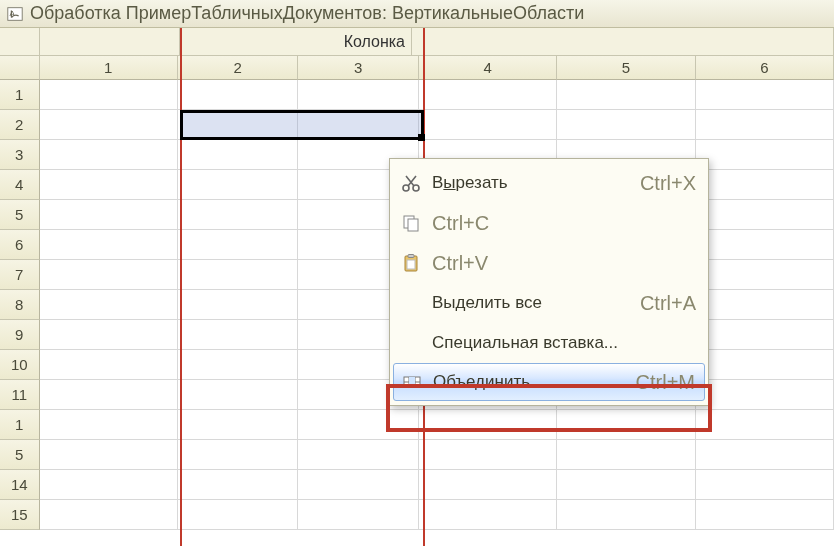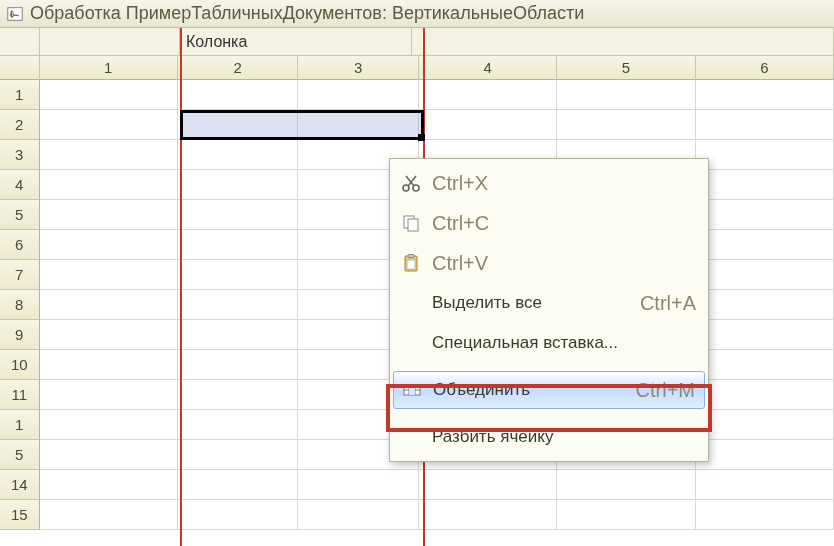--- a/index.html
+++ b/index.html
@@ -49,21 +49,21 @@
     border-bottom: 1px solid #c8c6b0;
     background: #f4f2e0;
     display: flex;
     align-items: center;
     padding: 0 6px;
     font-size: 16px;
     color: #333;
   }
   .named-area-row .corner { width: 40px; }
   .named-area-row .blank { width: 140px; }
-  .named-area-row .named-area { width: 232px; }
+  .named-area-row .named-area { width: 232px; justify-content: flex-end; }
 
   
   .col-header {
     display: flex;
     height: 24px;
   }
   .col-header .corner,
   .col-header .col {
     border-right: 1px solid #c8c6b0;
     border-bottom: 1px solid #b8b59e;
@@ -160,21 +160,21 @@
   }
   .context-menu .item .label .mn { text-decoration: underline; }
   .context-menu .item .shortcut {
     color: #8a886e;
     font-size: 20px;
   }
   .context-menu .item.highlight {
     background: linear-gradient(#ffffff, #d7e7ff 40%, #c4dcff 50%, #e2efff);
     border: 1px solid #8ab0e0;
     border-radius: 3px;
-    margin: 8px 3px;
+    margin: 0 3px;
     padding-left: 3px;
     padding-right: 9px;
     height: 38px;
   }
   .red-box {
     position: absolute;
     border: 4px solid #c0392b;
     z-index: 11;
     pointer-events: none;
   }
@@ -372,20 +372,21 @@
   <div class="context-menu" style="left:389px; top:130px;">
     <div id="menu-items">
         <div class="item">
           <span class="icon-slot">
             <svg viewBox="0 0 20 20">
               <circle cx="5" cy="15" r="3" fill="none" stroke="#666" stroke-width="1.6"></circle>
               <circle cx="15" cy="15" r="3" fill="none" stroke="#666" stroke-width="1.6"></circle>
               <path d="M7 13 L15 3 M13 13 L5 3" stroke="#666" stroke-width="1.6" fill="none"></path>
             </svg>
           </span>
+          <span class="label">В<span class="mn">ы</span>резать</span>
           <span class="shortcut">Ctrl+X</span>
         </div>
         <div class="item">
           <span class="icon-slot">
             <svg viewBox="0 0 20 20">
               <rect x="3" y="3" width="10" height="12" fill="#fff" stroke="#888"></rect>
               <rect x="7" y="6" width="10" height="12" fill="#fff" stroke="#888"></rect>
             </svg>
           </span>
           <span class="shortcut">Ctrl+C</span>
@@ -416,23 +417,18 @@
               <rect x="2" y="5" width="16" height="10" fill="#fff" stroke="#777"></rect>
               <line x1="2" y1="10" x2="18" y2="10" stroke="#777"></line>
               <line x1="7" y1="5" x2="7" y2="15" stroke="#777"></line>
               <line x1="13" y1="5" x2="13" y2="15" stroke="#777"></line>
               <rect x="7" y="5" width="6" height="10" fill="#cfe4ff" stroke="none"></rect>
             </svg>
           </span>
           <span class="label">Объединить</span>
           <span class="shortcut">Ctrl+M</span>
         </div>
-        <div class="item">
-          <span class="icon-slot"></span>
-          <span class="label">Разбить ячейку</span>
-          <span class="shortcut"></span>
-        </div>
       </div>
   </div>
 
   <div class="red-box" style="left:386px; top:356px; width:326px; height:48px;"></div>
 
 </div>
 
 </body></html>

